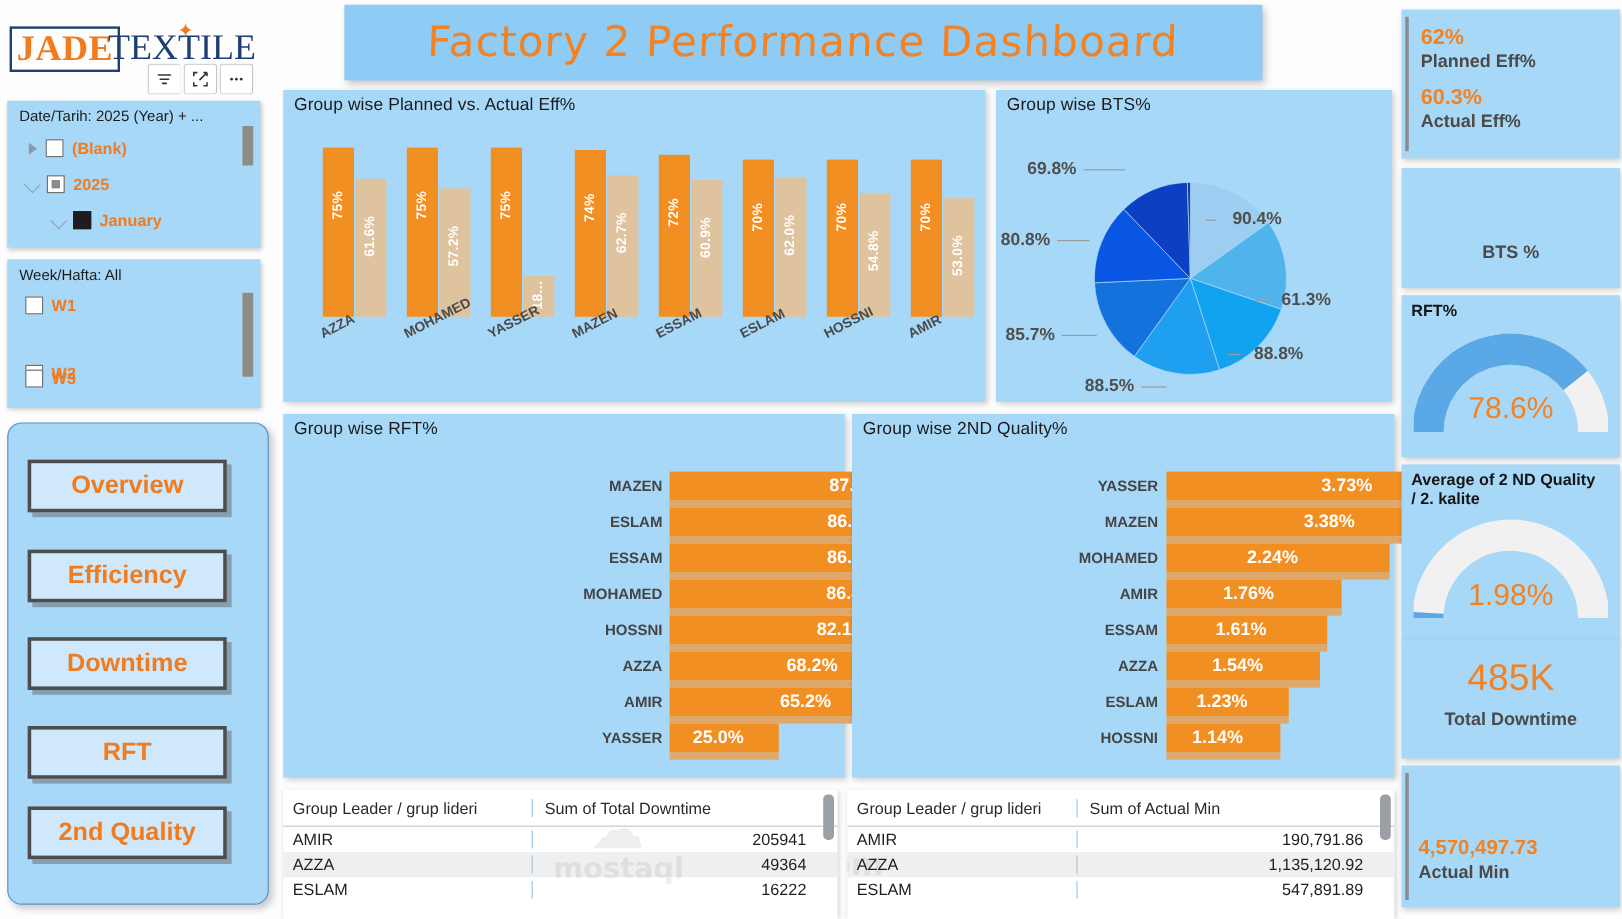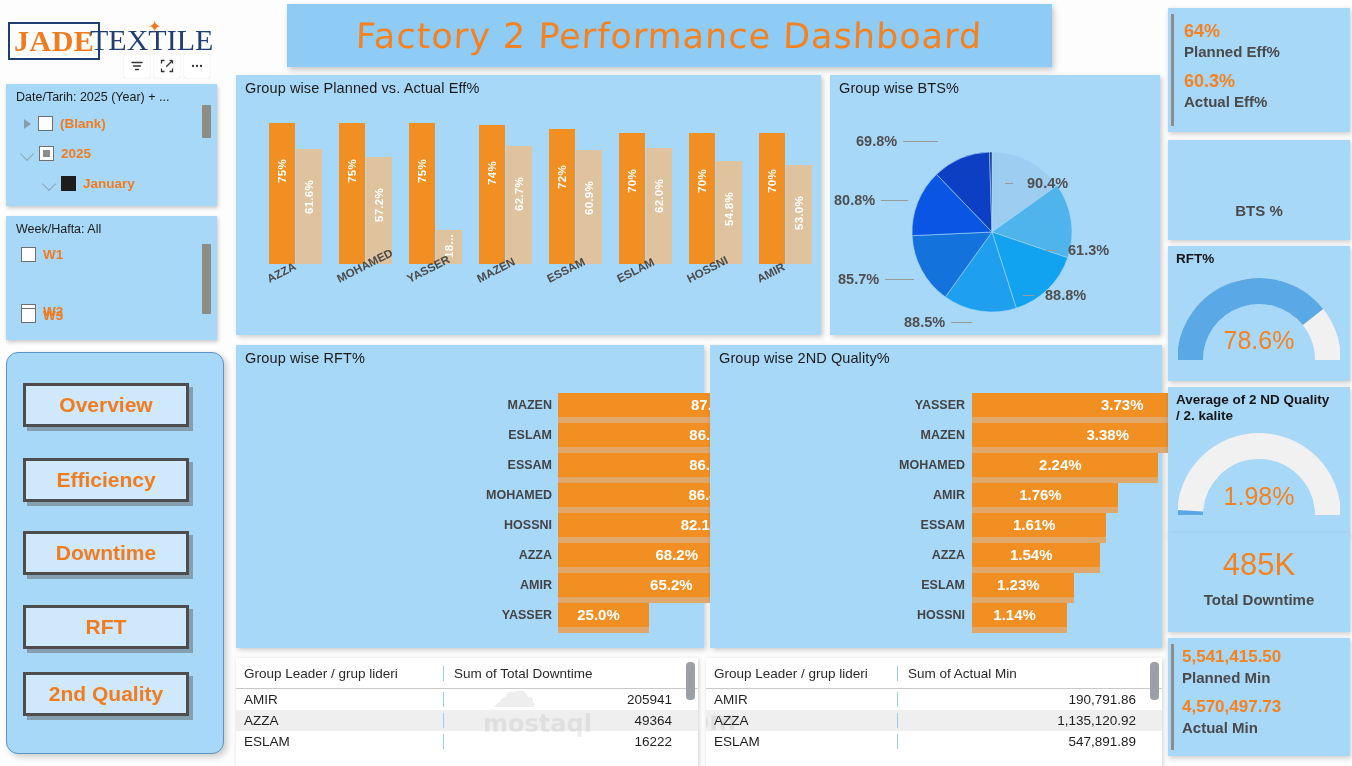--- a/index.html
+++ b/index.html
@@ -409,21 +409,21 @@
         <div class="fval" style="top: 231px; left: 287.113px;">1.23%</div>
         <div class="fshadow" style="left: 262px; top: 282px; width: 94.7453px; height: 6px;"></div>
         <div class="fbar" style="left: 262px; top: 258px; width: 94.7453px; height: 24px;"></div>
         <div class="fname" style="right: 197px; top: 263px;">HOSSNI</div>
         <div class="fval" style="top: 261px; left: 283.373px;">1.14%</div>
       </div>
   </div>
 
   <div class="tbl" style="left:236px;top:658px;width:462px;height:108px;">
     <div class="watermark" style="left:255px;top:6px;">☁</div>
-    <div class="watermark" style="left:225px;top:52px;font-size:24px;margin-left:22px;">mostaql</div>
+    <div class="watermark" style="left:225px;top:52px;font-size:24px;">mostaql</div>
     <div class="tbl-head">
       <div class="c1" style="width:208px;">Group Leader / grup lideri</div>
       <div style="padding-left:10px;">Sum of Total Downtime</div>
     </div>
     <div class="tbl-row">
       <div class="c1" style="width:208px;">AMIR</div>
       <div class="c2" style="width:238px;">205941</div>
     </div>
     <div class="tbl-row alt">
       <div class="c1" style="width:208px;">AZZA</div>
@@ -453,21 +453,21 @@
     <div class="tbl-row">
       <div class="c1" style="width:192px;">ESLAM</div>
       <div class="c2" style="width:248px;">547,891.89</div>
     </div>
     <div class="tbl-sbar" style="top:4px;height:38px;"></div>
   </div>
 
   <div class="kpi" style="left:1168px;top:8px;width:182px;height:124px;">
     <div class="kpi-accent"></div>
     <div style="position:absolute;left:16px;top:12px;">
-      <div class="kpi-big" style="font-size:18px;line-height:22px;">64%</div>
+      <div class="kpi-big" style="font-size:18px;line-height:22px;">62%</div>
       <div class="kpi-sub" style="font-size:15px;line-height:20px;">Planned Eff%</div>
     </div>
     <div style="position:absolute;left:16px;top:62px;">
       <div class="kpi-big" style="font-size:18px;line-height:22px;">60.3%</div>
       <div class="kpi-sub" style="font-size:15px;line-height:20px;">Actual Eff%</div>
     </div>
   </div>
 
   <div class="kpi" style="left:1168px;top:140px;width:182px;height:100px;">
     <div style="position:absolute;width:100%;top:62px;text-align:center;font-size:15px;font-weight:700;color:#4a4a4a;">BTS %</div>
@@ -495,23 +495,19 @@
     <div class="gauge-val" style="top:95px;">1.98%</div>
   </div>
 
   <div class="kpi" style="left:1168px;top:533px;width:182px;height:99px;">
     <div style="position:absolute;width:100%;top:14px;text-align:center;font-size:31px;font-weight:400;color:#f58220;">485K</div>
     <div style="position:absolute;width:100%;top:58px;text-align:center;font-size:15px;font-weight:700;color:#4a4a4a;">Total Downtime</div>
   </div>
 
   <div class="kpi" style="left:1168px;top:638px;width:182px;height:118px;">
     <div class="kpi-accent"></div>
-    <div style="position:absolute;left:14px;top:8px;">
-      <div class="kpi-big" style="font-size:17px;line-height:22px;">5,541,415.50</div>
-      <div class="kpi-sub" style="font-size:15px;line-height:20px;">Planned Min</div>
-    </div>
     <div style="position:absolute;left:14px;top:58px;">
       <div class="kpi-big" style="font-size:17px;line-height:22px;">4,570,497.73</div>
       <div class="kpi-sub" style="font-size:15px;line-height:20px;">Actual Min</div>
     </div>
   </div>
 
 </div>
 
 </body></html>

